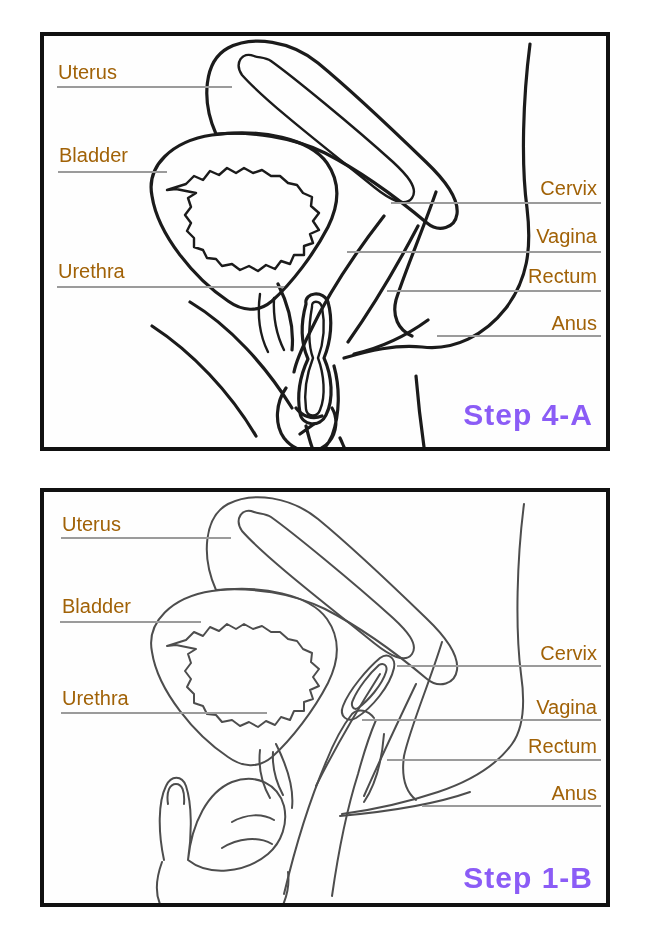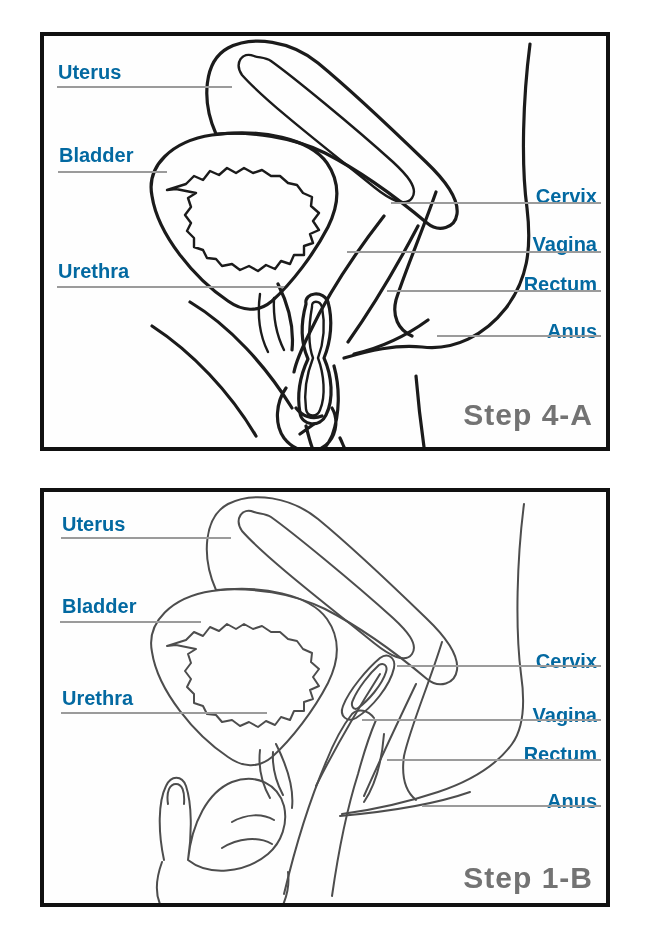--- a/index.html
+++ b/index.html
@@ -10,28 +10,28 @@
     overflow:hidden;
   }
   .panel{
     position:absolute;left:40px;width:570px;height:419px;
     border:4px solid #111;background:#fefefe;box-sizing:border-box;
   }
   #panelA{top:32px;}
   #panelB{top:488px;}
   .art{position:absolute;left:0;top:0;width:562px;height:411px;}
   .lbl{
-    position:absolute;font-weight:bold;font-size:20px;line-height:19px;
-    color:#0369a1;white-space:nowrap;
+    position:absolute;font-weight:normal;font-size:20px;line-height:19px;
+    color:#a16207;white-space:nowrap;
   }
-  .lbl.right{right:9px;text-align:center;margin-top:8px;}
+  .lbl.right{right:9px;text-align:center;}
   .leader{position:absolute;height:2px;background:#9b9b9b;}
   .step{
     position:absolute;font-weight:bold;font-size:30px;line-height:30px;
-    color:#737373;right:13px;white-space:nowrap;letter-spacing:1px;
+    color:#8b5cf6;right:13px;white-space:nowrap;letter-spacing:1px;
   }
   svg path{fill:none;stroke-linecap:round;stroke-linejoin:round;}
   .strokeA{stroke:#1b1b1b;stroke-width:3.2px;}
   .strokeAthin{stroke:#1b1b1b;stroke-width:2.4px;}
   .strokeB{stroke:#4d4d4d;stroke-width:2px;}
 </style>
 </head>
 <body>
 
 <div class="panel" id="panelA">

